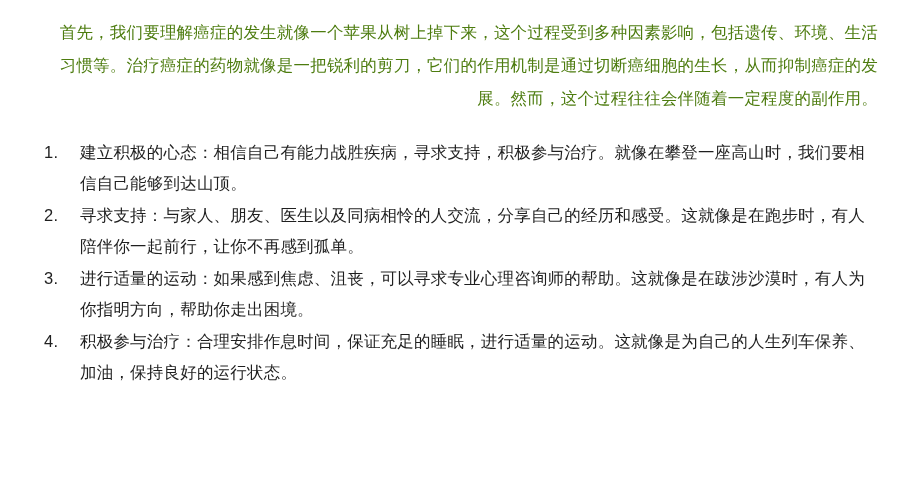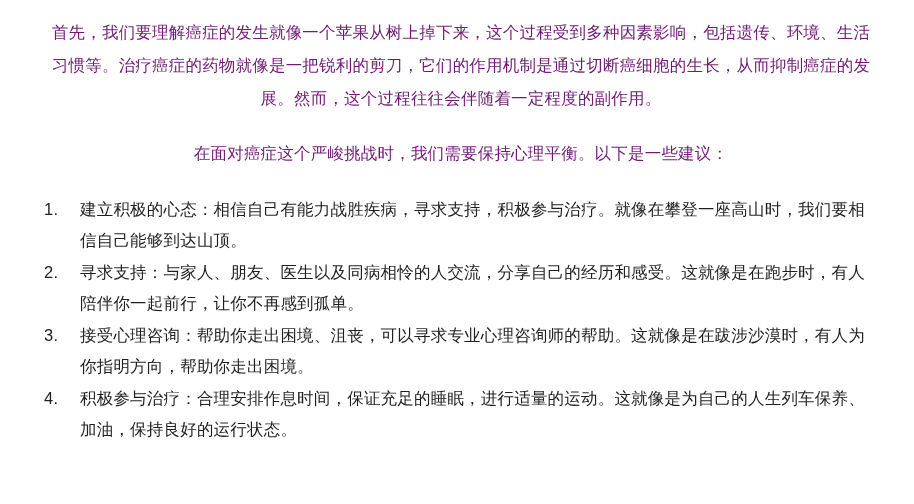--- a/index.html
+++ b/index.html
@@ -18,22 +18,22 @@
     box-sizing: border-box;
     width: 914px;
     height: 504px;
     padding: 16px 36px 0 44px;
   }
   .para {
     font-size: 16.5px;
     line-height: 33px;
     letter-spacing: 0.2px;
     margin: 0 0 22px 0;
-    text-align: center;
-    color: #701a75;
+    text-align: right;
+    color: #4d7c0f;
     font-family: Liberation Serif, serif;
   }
   .para.second {
     margin-bottom: 24px;
   }
   ol.list {
     margin: 0;
     padding: 0;
     list-style: none;
     counter-reset: item;
@@ -61,34 +61,33 @@
     display: block;
   }
 </style>
 </head>
 <body>
 
 <div class="page">
 
   <p class="para">首先，我们要理解癌症的发生就像一个苹果从树上掉下来，这个过程受到多种因素影响，包括遗传、环境、生活习惯等。治疗癌症的药物就像是一把锐利的剪刀，它们的作用机制是通过切断癌细胞的生长，从而抑制癌症的发展。然而，这个过程往往会伴随着一定程度的副作用。</p>
 
-  <p class="para second">在面对癌症这个严峻挑战时，我们需要保持心理平衡。以下是一些建议：</p>
 
   <ol class="list">
     <li>
       <span class="marker">1.</span>
       <span class="li-text">建立积极的心态：相信自己有能力战胜疾病，寻求支持，积极参与治疗。就像在攀登一座高山时，我们要相信自己能够到达山顶。</span>
     </li>
     <li>
       <span class="marker">2.</span>
       <span class="li-text">寻求支持：与家人、朋友、医生以及同病相怜的人交流，分享自己的经历和感受。这就像是在跑步时，有人陪伴你一起前行，让你不再感到孤单。</span>
     </li>
     <li>
       <span class="marker">3.</span>
-      <span class="li-text">接受心理咨询：帮助你走出困境、沮丧，可以寻求专业心理咨询师的帮助。这就像是在跋涉沙漠时，有人为你指明方向，帮助你走出困境。</span>
+      <span class="li-text">进行适量的运动：如果感到焦虑、沮丧，可以寻求专业心理咨询师的帮助。这就像是在跋涉沙漠时，有人为你指明方向，帮助你走出困境。</span>
     </li>
     <li>
       <span class="marker">4.</span>
       <span class="li-text">积极参与治疗：合理安排作息时间，保证充足的睡眠，进行适量的运动。这就像是为自己的人生列车保养、加油，保持良好的运行状态。</span>
     </li>
   </ol>
 
 </div>
 
 </body></html>

